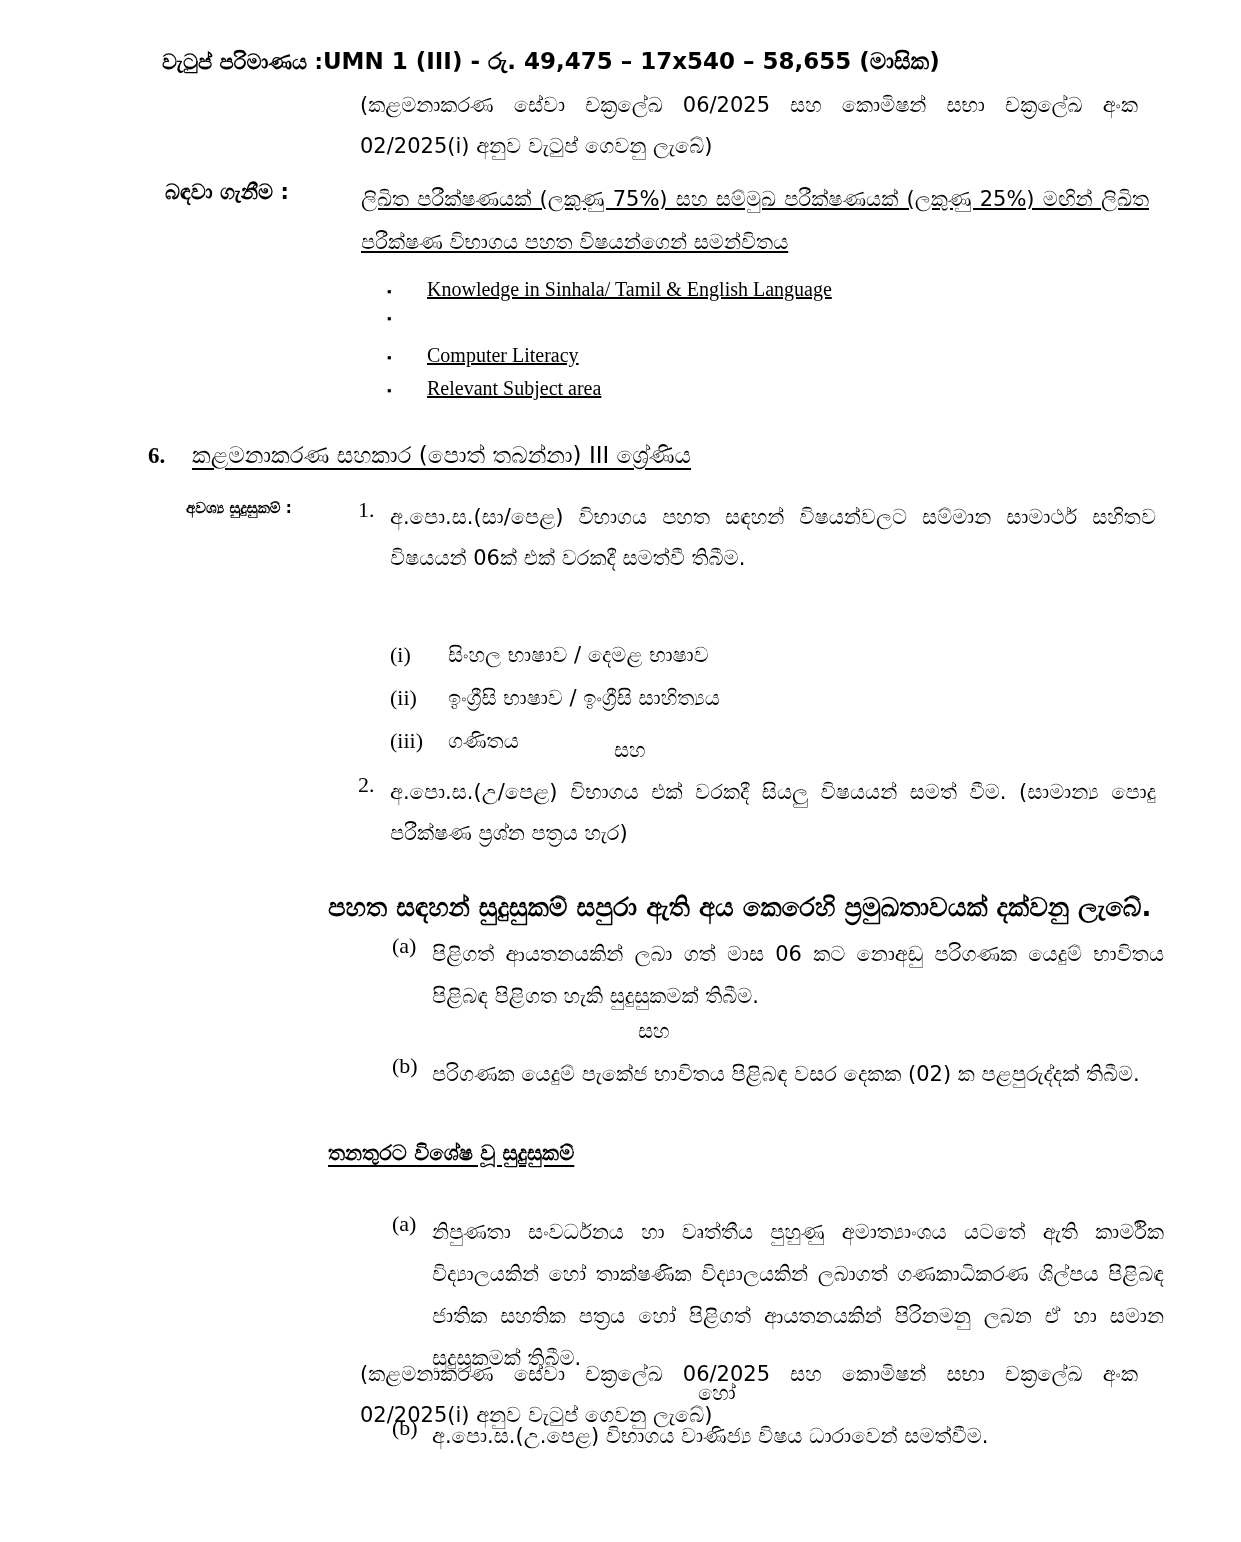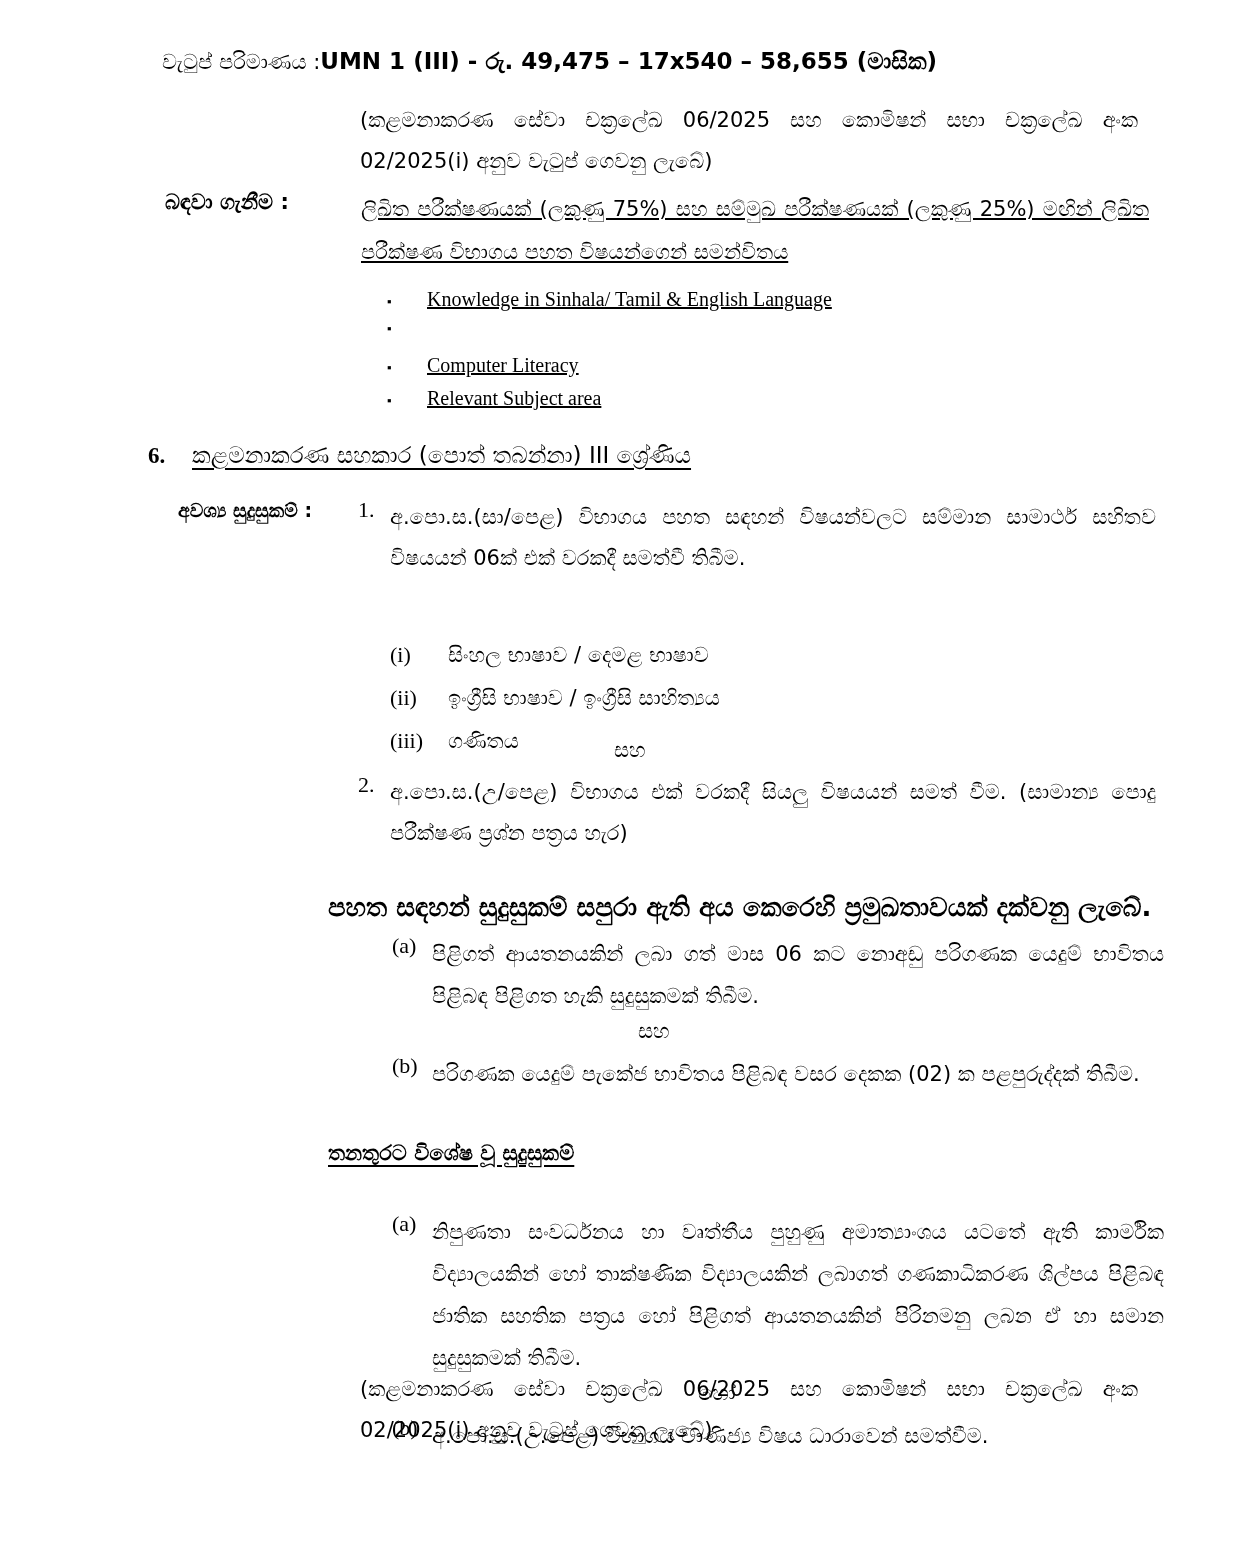--- a/index.html
+++ b/index.html
@@ -13,34 +13,34 @@
     overflow: hidden;
   }
   .si { font-family: "DejaVu Sans", "Liberation Serif", sans-serif; }
   .just { text-align: justify; text-justify: inter-word; }
 
   
   .salary-block { position: absolute; width: 985px; }
   #salary-top { left: 162px; top: 46px; }
   #salary-bottom { left: 176px; top: 1346px; }
   .salary-line { font-size: 22px; line-height: 30px; white-space: nowrap; }
-  .salary-label { font-weight: normal; font-size: 21px; }
+  .salary-label { font-weight: bold; font-size: 21px; }
   .salary-value { font-weight: bold; font-size: 23px; }
   #salary-bottom .salary-value { margin-left: 10px; }
   .salary-note {
     margin-left: 198px;
     width: 778px;
     font-size: 21px;
     line-height: 41px;
-    margin-top: 23px;
+    margin-top: 8px;
   }
   #salary-bottom .salary-note { margin-left: 184px; }
 
   
-  #recruitment { position: absolute; left: 165px; top: 178px; width: 995px; margin-top: 10px; }
+  #recruitment { position: absolute; left: 165px; top: 178px; width: 995px; }
   #recruitment .label {
     position: absolute; left: 0; top: 2px;
     font-weight: bold; font-size: 21px; white-space: nowrap;
   }
   #recruitment .intro {
     margin-left: 196px; width: 788px;
     font-size: 21px; line-height: 43px; text-decoration: underline;
   }
   .bullet-list { margin: 14px 0 0 222px; }
   .bullet-row { display: flex; align-items: baseline; height: 33px; }
@@ -52,22 +52,22 @@
   #section6 .num { font-weight: bold; display: inline-block; width: 44px; }
   #section6 .title {
     font-weight: normal;
     text-decoration: underline;
     text-underline-offset: 5px;
   }
 
   
   #quals { position: absolute; left: 178px; top: 497px; width: 985px; font-size: 21px; }
   #quals .label {
-    position: absolute; left: 0; top: 2px;
-    font-weight: bold; font-size: 19px; white-space: nowrap;
+    position: absolute; left: 8px; top: 2px;
+    font-weight: bold; font-size: 15px; white-space: nowrap;
   }
   .q-item { position: relative; padding-left: 212px; }
   .q-item .marker {
     position: absolute; left: 180px; top: 0;
     font-size: 22px; font-family: "Liberation Serif", serif;
   }
   .q-par { width: 766px; line-height: 41px; }
 
   .roman-list { margin: 16px 0 0 212px; }
   .roman-row { display: flex; align-items: baseline; height: 43px; }

